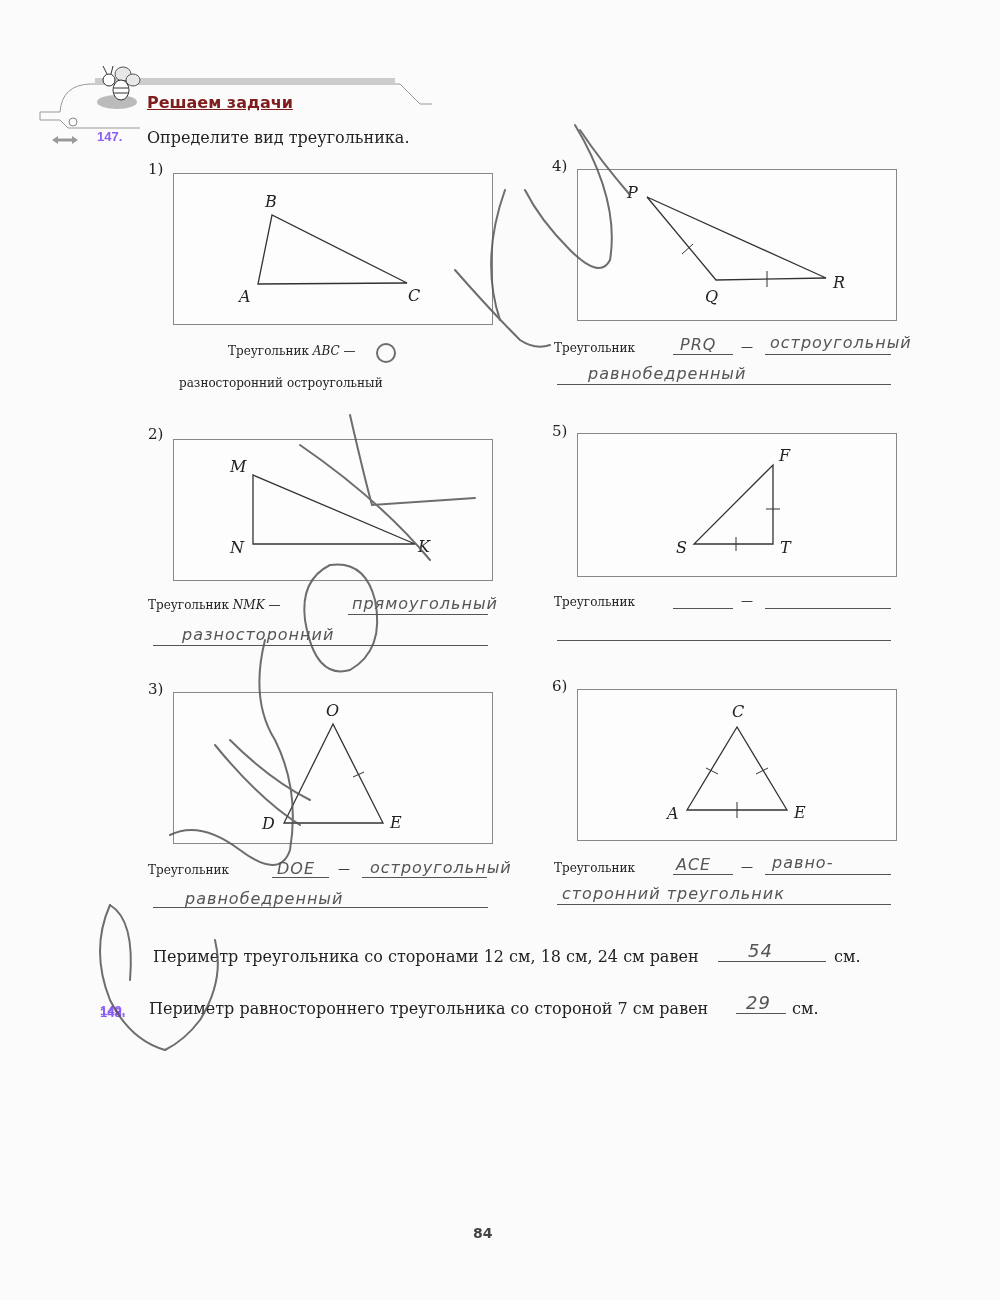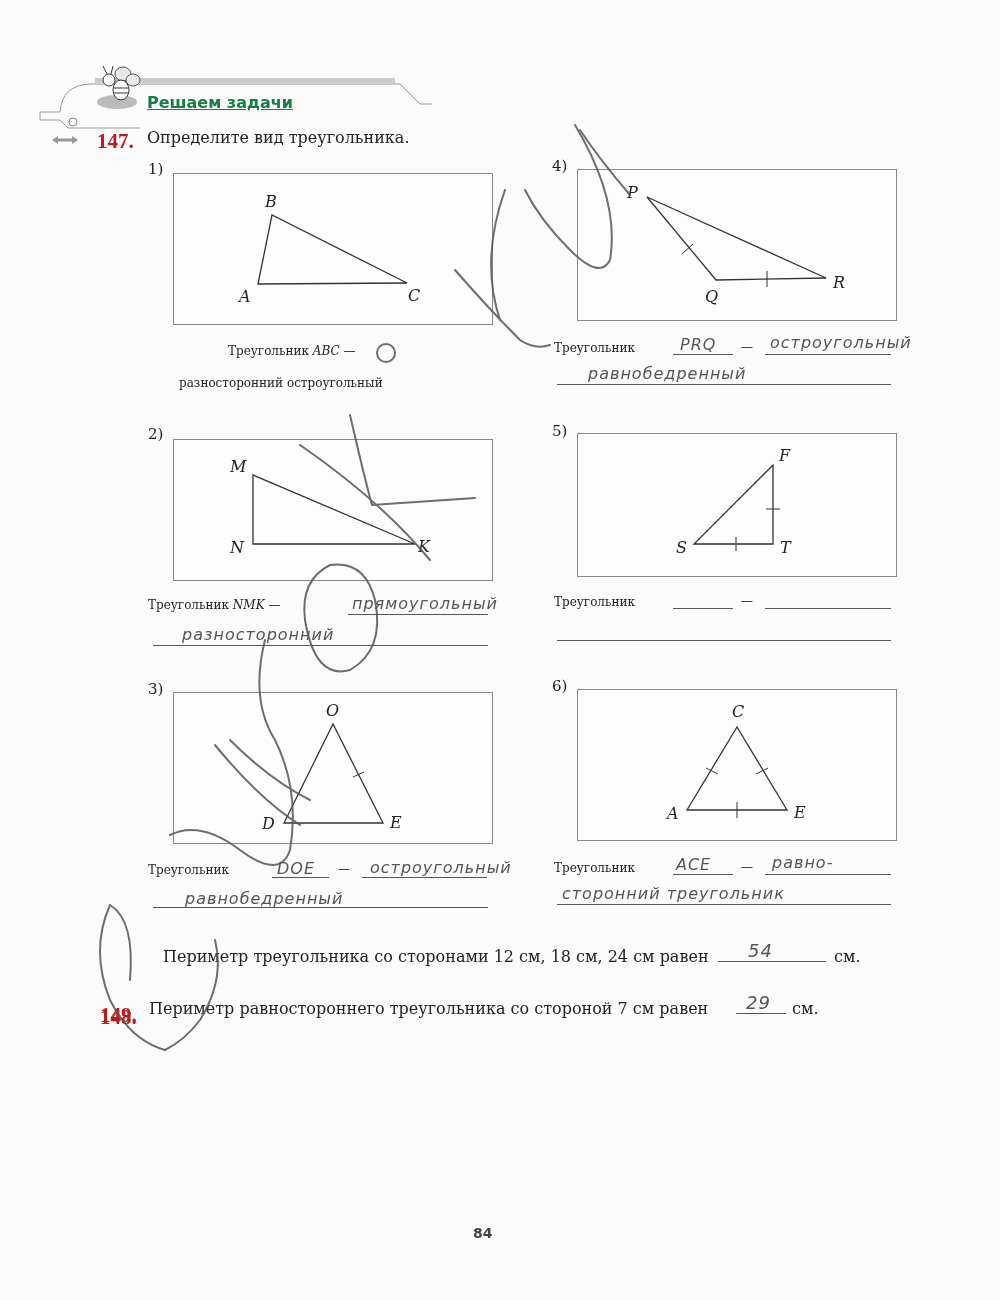--- a/index.html
+++ b/index.html
@@ -1,21 +1,21 @@
 <!DOCTYPE html>
 <html><head>
 <meta charset="utf-8">
 <style>
   html, body { margin:0; padding:0; }
   body { width:1000px; height:1300px; background:#fbfbfb; position:relative; overflow:hidden;
          font-family:"DejaVu Serif", serif; color:#222; }
   .abs { position:absolute; }
   .section-title { left:147px; top:93px; font-family:"DejaVu Sans", sans-serif; font-weight:bold;
-                   font-size:16px; text-decoration:underline; color:#15803d; }
-  .task-num { font-family:Liberation Serif, serif; font-weight:bold; font-size:21px; color:#b91c1c; }
+                   font-size:16px; text-decoration:underline; color:#7f1d1d; }
+  .task-num { font-family:Liberation Sans, sans-serif; font-weight:bold; font-size:13px; color:#8b5cf6; }
   .task-text { font-size:16px; }
   .item-num { font-size:15px; }
   .fig { border:1px solid #888; background:#fdfdfd; }
   .lbl { font-family:"DejaVu Serif", serif; font-style:italic; font-size:16px; }
   .ans-line { border-bottom:1px solid #555; }
   .hand { font-family:"DejaVu Sans", sans-serif; font-size:16px; color:#555; font-style:italic; letter-spacing:1px; }
   .caption { font-size:12px; }
   .page-num { left:473px; top:1225px; font-family:"DejaVu Sans", sans-serif; font-weight:bold; font-size:14px; color:#444; }
   svg { position:absolute; overflow:visible; }
 </style>
@@ -156,21 +156,21 @@
 </div>
 <div class="abs ans-line" style="left:673px;top:874px;width:60px"></div>
 <div class="abs hand" style="left:676px;top:855px">ACE</div>
 <div class="abs caption" style="left:741px;top:860px">—</div>
 <div class="abs ans-line" style="left:765px;top:874px;width:126px"></div>
 <div class="abs hand" style="left:772px;top:853px">равно-</div>
 <div class="abs ans-line" style="left:557px;top:904px;width:334px"></div>
 <div class="abs hand" style="left:562px;top:884px">сторонний треугольник</div>
 
 <div class="abs task-num" style="left:100px;top:1005px">148.</div>
-<div class="abs task-text" style="left:163px;top:947px">Периметр треугольника со сторонами 12 см, 18 см, 24 см равен</div>
+<div class="abs task-text" style="left:153px;top:947px">Периметр треугольника со сторонами 12 см, 18 см, 24 см равен</div>
 <div class="abs ans-line" style="left:718px;top:961px;width:108px"></div>
 <div class="abs hand" style="left:748px;top:940px;font-size:18px">54</div>
 <div class="abs task-text" style="left:834px;top:947px">см.</div>
 
 <div class="abs task-num" style="left:100px;top:1003px">149.</div>
 <div class="abs task-text" style="left:149px;top:999px">Периметр равностороннего треугольника со стороной 7 см равен</div>
 <div class="abs ans-line" style="left:736px;top:1013px;width:50px"></div>
 <div class="abs hand" style="left:746px;top:992px;font-size:18px">29</div>
 <div class="abs task-text" style="left:792px;top:999px">см.</div>
 

